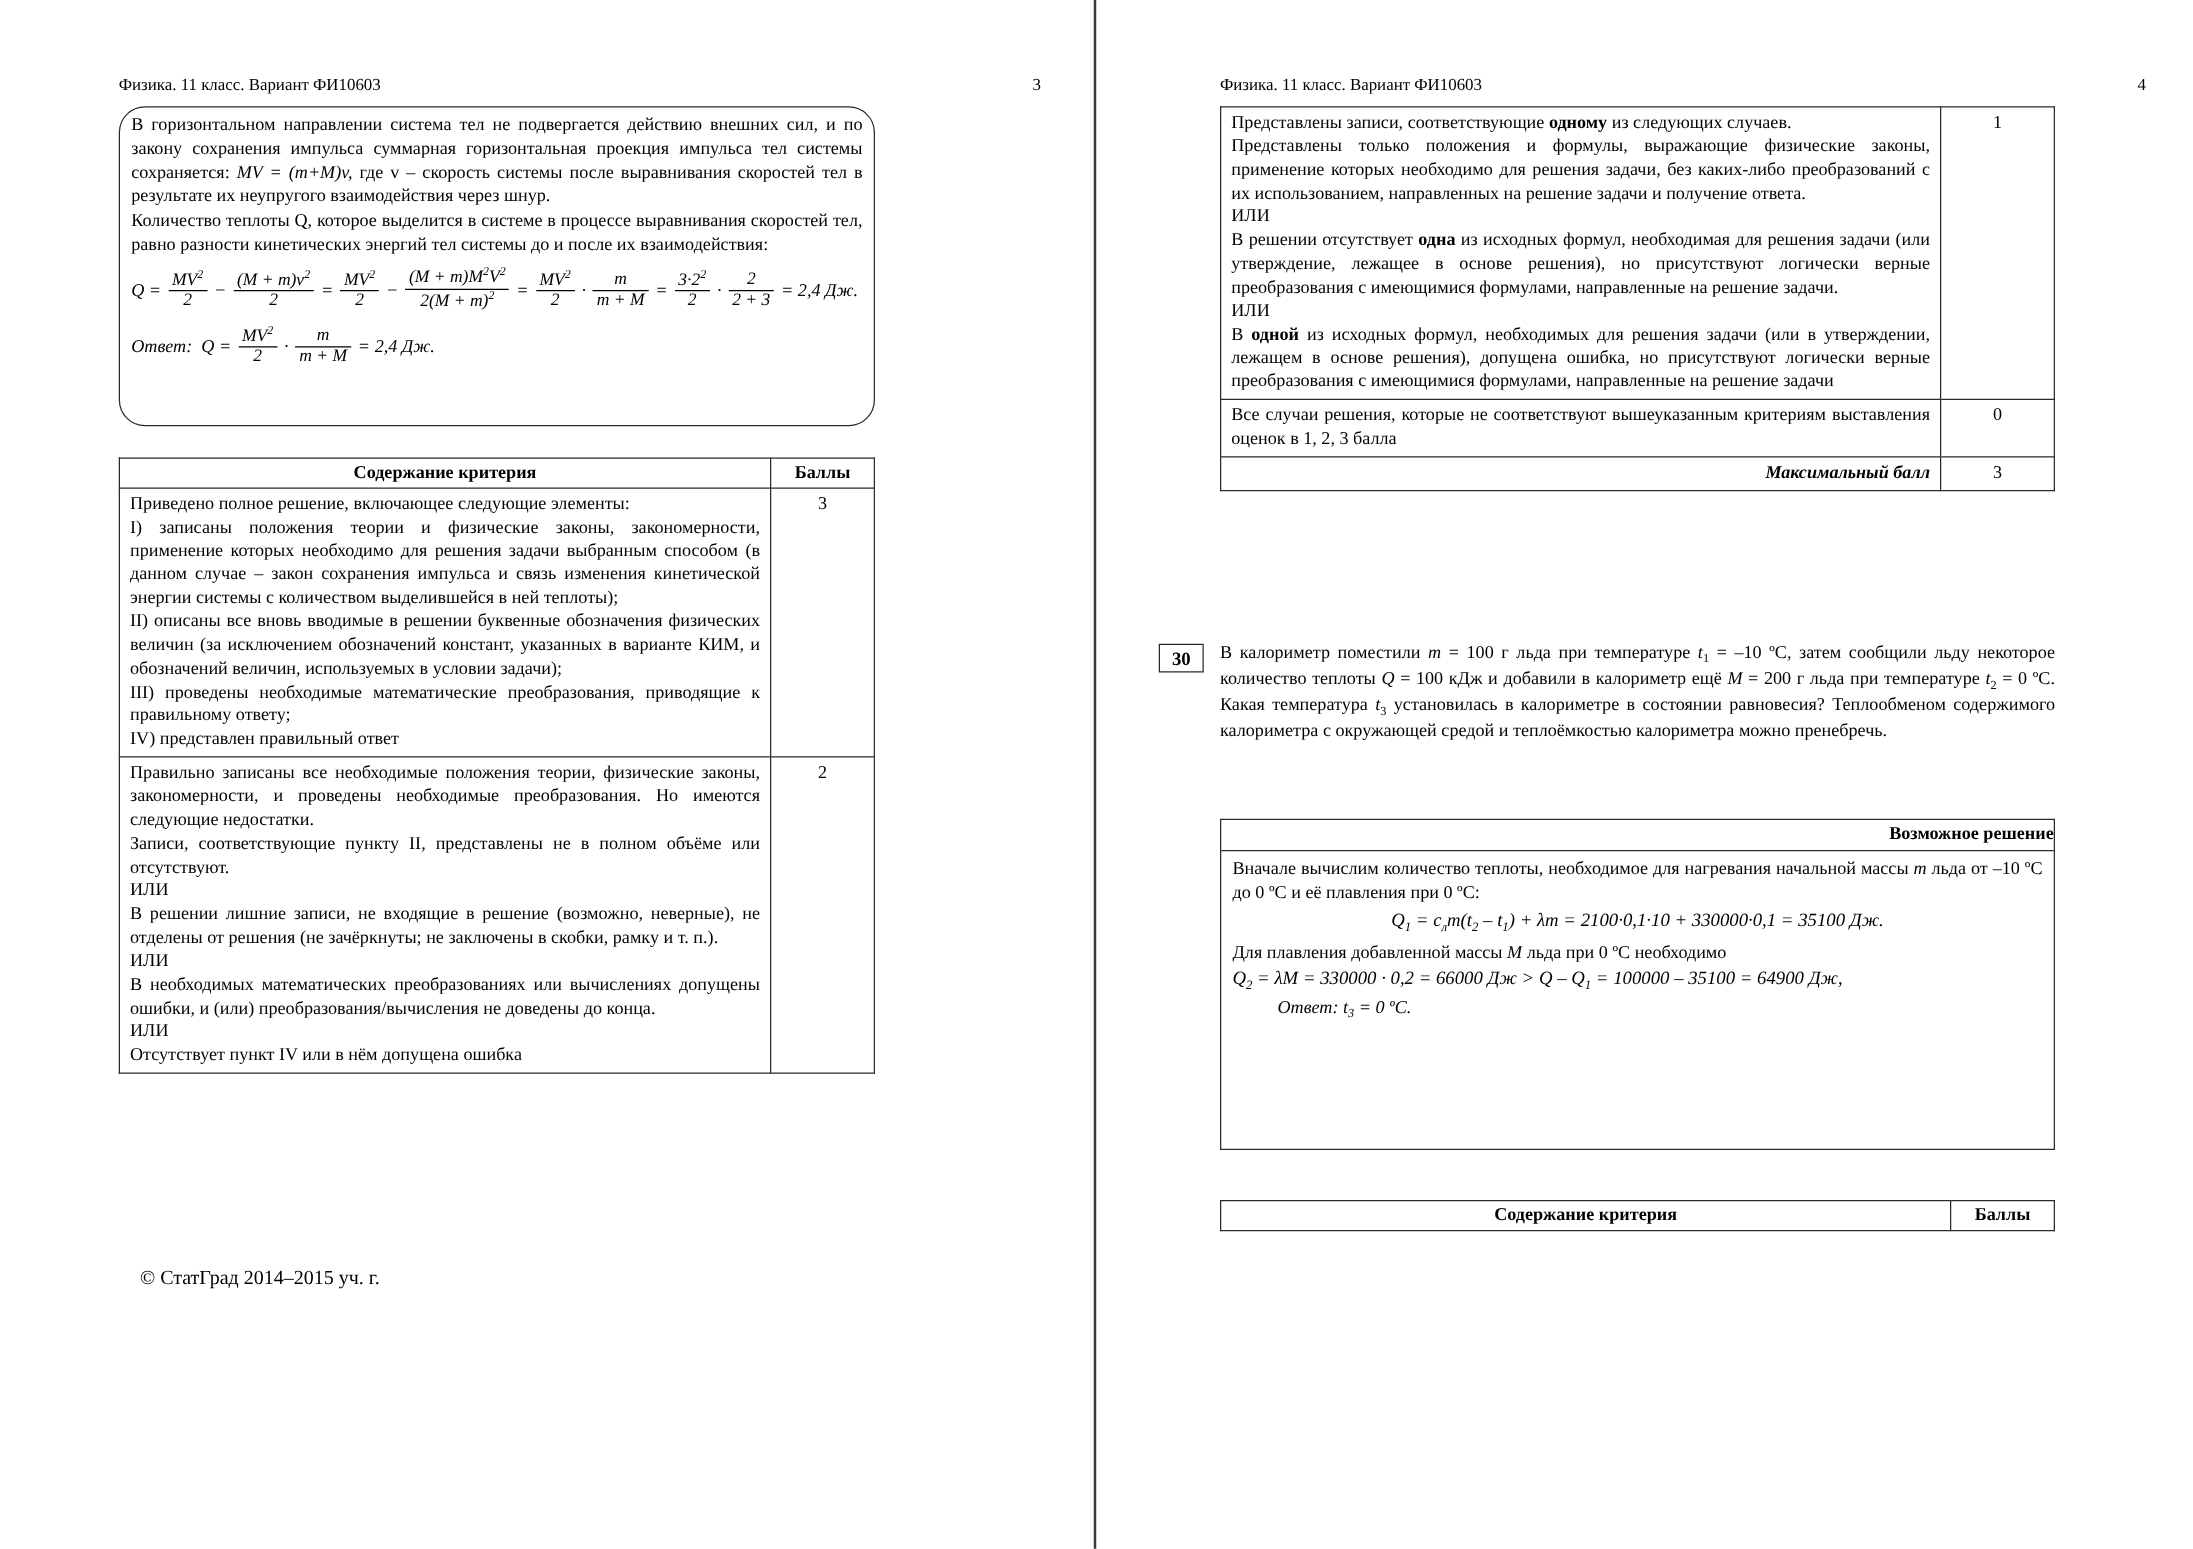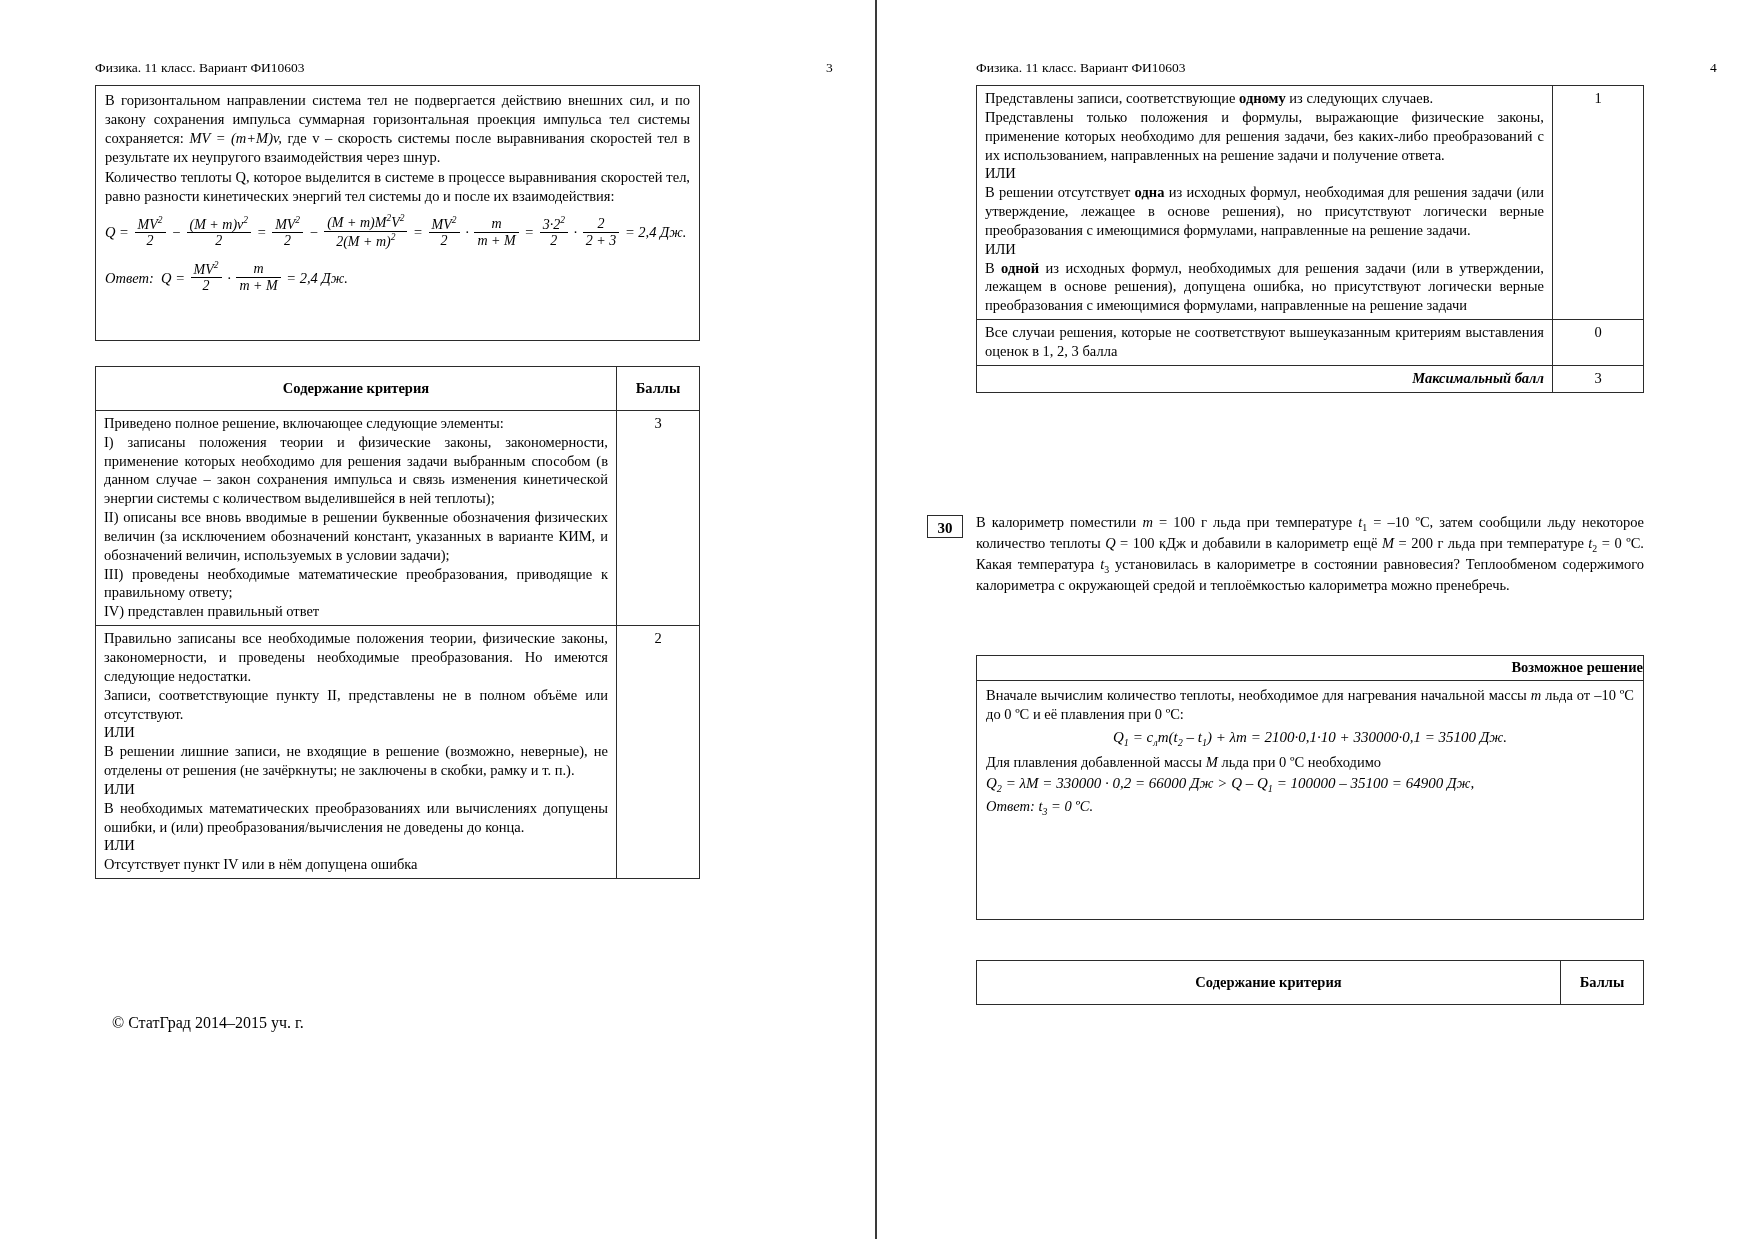--- a/index.html
+++ b/index.html
@@ -85,21 +85,21 @@
     border: 1px solid #2b2b2b;
     vertical-align: top;
     padding: 3px 8px 4px 8px;
     font-size: 14.5px;
     line-height: 1.30;
     text-align: justify;
   }
   table.crit th {
     text-align: center;
     font-weight: bold;
-    padding: 12px 4px;
+    padding: 2px 4px;
   }
   td.score {
     text-align: center !important;
     width: 74px;
     font-size: 14.5px;
   }
   th.score { width: 74px; }
   .rowlabel-right { text-align: right !important; font-style: italic; font-weight: bold; }
 
   
@@ -160,21 +160,21 @@
 <body>
 
 <div class="page-wrap">
 
   <div class="page page-left">
     <div class="inner">
 
       <div class="hdr hdr-title">Физика. 11 класс. Вариант ФИ10603</div>
       <div class="hdr hdr-page">3</div>
 
-      <div class="box" style="left:95px; top:85px; width:605px; height:256px;">
+      <div class="box" style="left:95px; top:85px; width:605px; height:256px;border-radius:21px;">
         <div class="pad txt" style="padding-bottom:0;">
           <div>
             <span>В горизонтальном направлении система тел не подвергается действию внешних сил, и по закону сохранения импульса суммарная горизонтальная проекция импульса тел системы сохраняется:</span>
             <span class="i nowrap">MV = (m+M)v,</span>
             <span>где v – скорость системы после выравнивания скоростей тел в результате их неупругого взаимодействия через шнур.</span>
           </div>
           <div style="margin-top:2px;">Количество теплоты Q, которое выделится в системе в процессе выравнивания скоростей тел, равно разности кинетических энергий тел системы до и после их взаимодействия:</div>
 
           <div class="formula" style="margin-top:7px; font-size:14.5px;">
             Q =
@@ -321,21 +321,21 @@
           </div>
           <div class="center formula" style="margin:4px 0 4px 0;">
             Q<sub class="s">1</sub> = c<sub class="s">л</sub>m(t<sub class="s">2</sub> – t<sub class="s">1</sub>) + λm = 2100·0,1·10 + 330000·0,1 = 35100 Дж.
           </div>
           <div>
             Для плавления добавленной массы <span class="i">M</span> льда при 0 ºС необходимо
           </div>
           <div class="formula" style="margin:2px 0 2px 0;">
             Q<sub class="s">2</sub> = λM = 330000 · 0,2 = 66000 Дж &gt; Q – Q<sub class="s">1</sub> = 100000 – 35100 = 64900 Дж,
           </div>
-          <div style="margin-top:1px;">
+          <div style="margin-top:1px;margin-left:36px;">
             <span class="i">Ответ:</span>
             <span class="i"> t</span><sub class="s i">3</sub><span class="i"> = 0 ºС.</span>
           </div>
         </div>
       </div>
 
       <div style="position:absolute; left:99px; top:960px; width:668px;">
         <table class="crit">
           <tbody>
               <tr>

